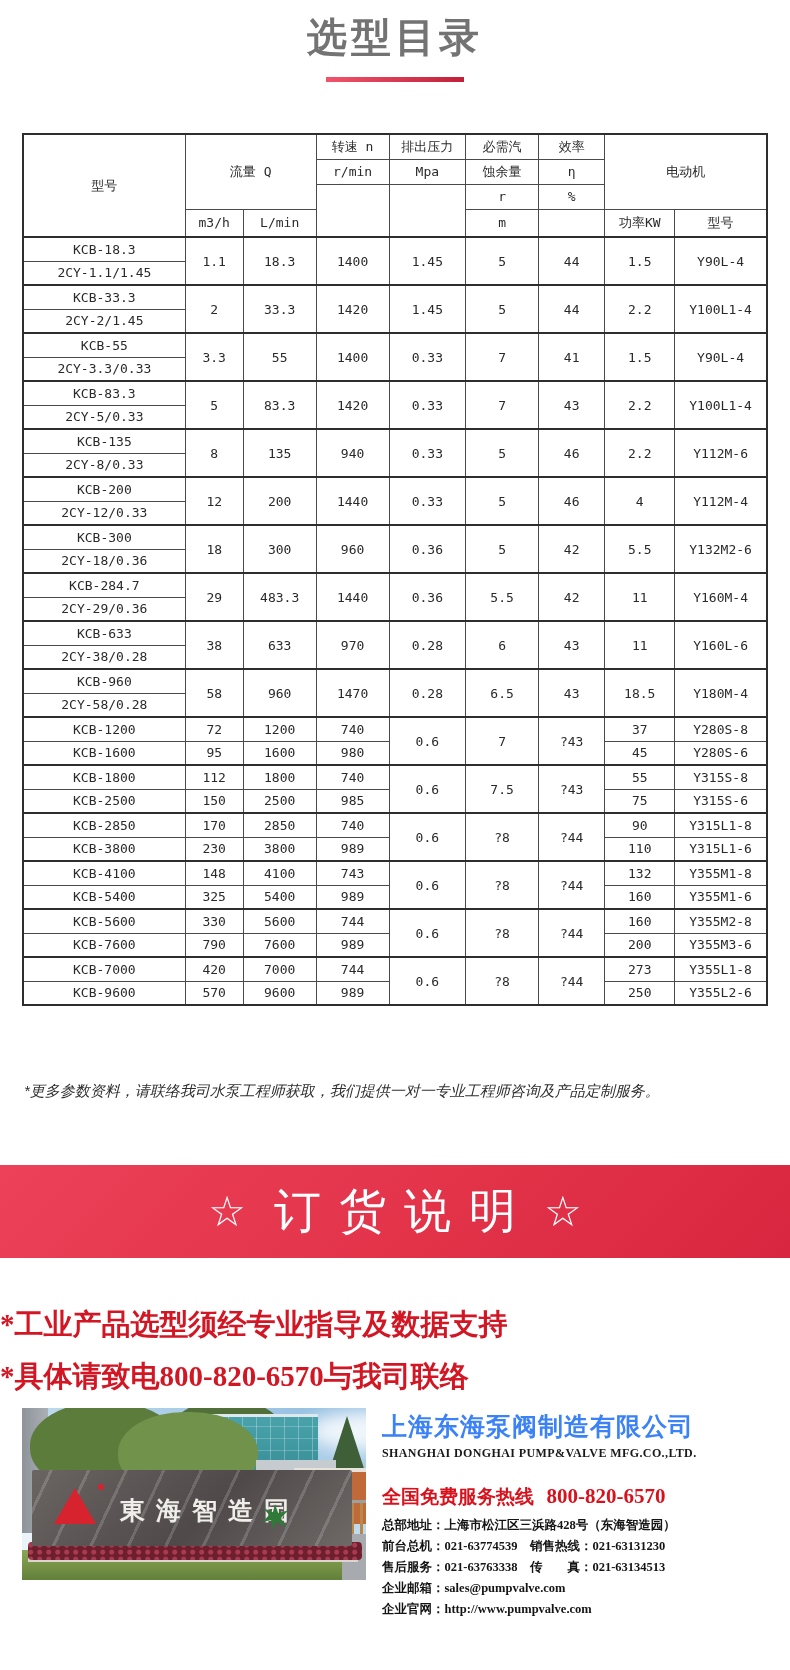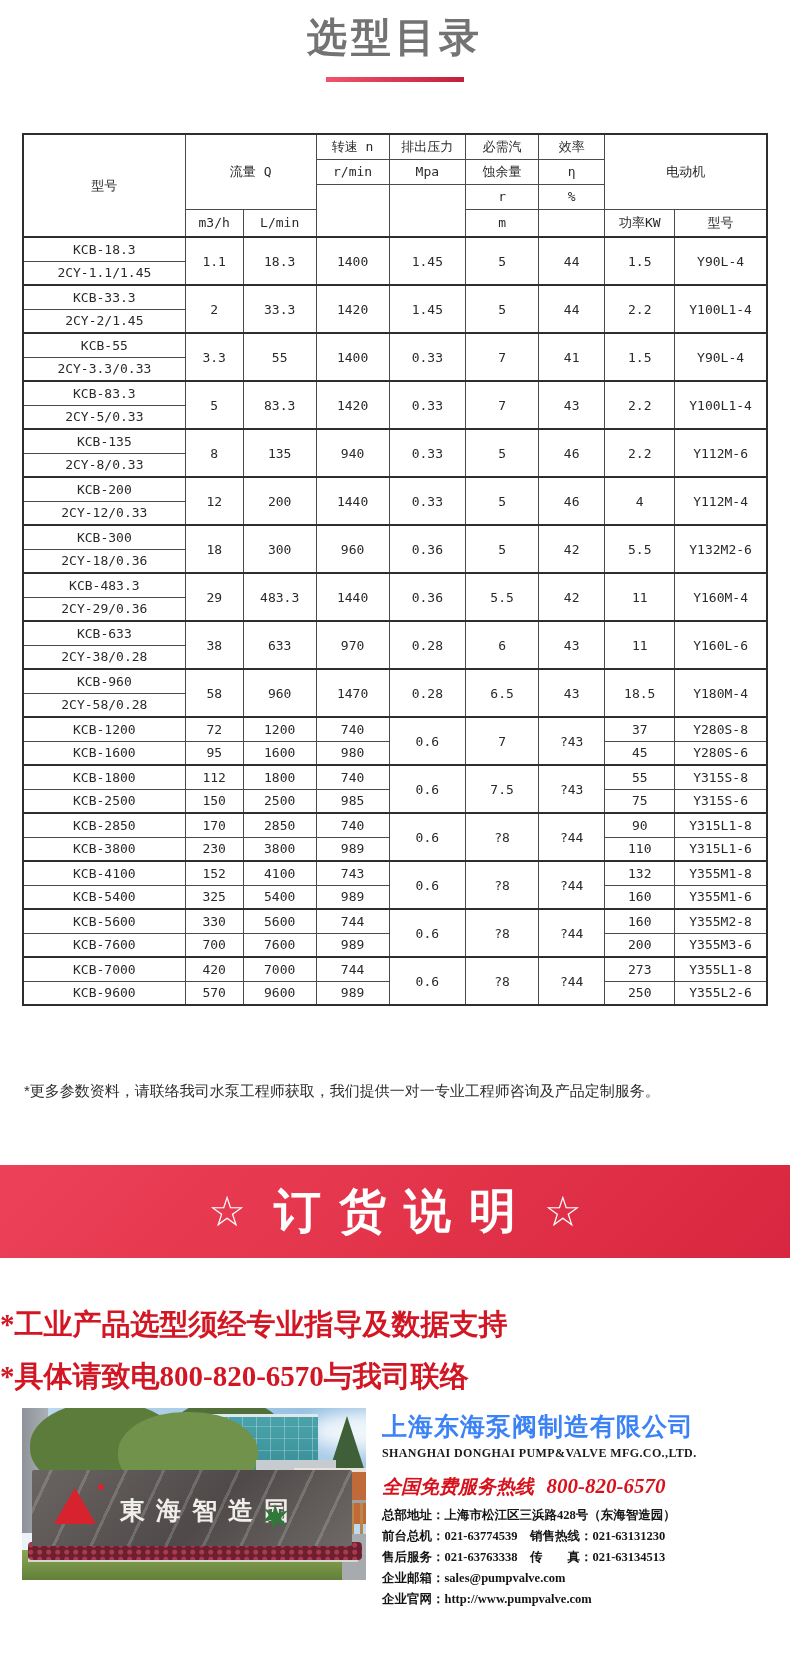--- a/index.html
+++ b/index.html
@@ -21,28 +21,28 @@
          padding:0 2px;font-weight:400;overflow:hidden;white-space:nowrap;}
   table.spec thead tr{height:25px;}
   table.spec thead tr:last-child{height:28px;}
   table.spec tbody tr{height:24px;}
   table.spec tbody tr.group-top td{border-top:2px solid #2e2e2e;}
   col.c-model{width:21.8%;} col.c-m3h{width:7.8%;} col.c-lmin{width:9.8%;}
   col.c-speed{width:9.8%;} col.c-press{width:10.3%;} col.c-npsh{width:9.8%;}
   col.c-eff{width:8.9%;} col.c-power{width:9.4%;} col.c-motor{width:12.4%;}
 
   
-  .footnote{position:absolute;top:1082px;left:24px;font-size:15px;color:#2e2e2e;font-weight:500;}
+  .footnote{position:absolute;top:1082px;left:24px;font-size:15px;color:#2e2e2e;font-weight:500;font-style:italic;}
 
   
   .banner{position:absolute;top:1165px;left:0;width:790px;height:93px;
           background:linear-gradient(135deg,#ec4159 0%,#e23349 55%,#d92640 100%);
           display:flex;align-items:center;justify-content:center;color:#fff;}
   .banner .star{font-size:42px;line-height:1;margin:0 6px;}
-  .banner .banner-title{font-size:47px;font-weight:bold;letter-spacing:18px;margin-left:22px;margin-right:4px;}
+  .banner .banner-title{font-size:47px;font-weight:normal;letter-spacing:18px;margin-left:22px;margin-right:4px;}
 
   
   .notices{position:absolute;top:1298px;left:0;width:100%;text-align:left;
            font-family:"Liberation Serif",serif;font-weight:bold;color:#d21623;}
   .notice-line{font-size:29px;line-height:52px;}
 
   
   .bottom{position:absolute;top:1408px;left:22px;width:746px;display:flex;gap:16px;}
 
   
@@ -90,21 +90,21 @@
   .ph-sign-text{position:absolute;left:88px;top:24px;font-size:25px;font-weight:bold;
             color:#f0eeea;letter-spacing:11px;white-space:nowrap;}
   .ph-palm{position:absolute;right:78px;top:96px;width:26px;height:26px;background:#2f7a38;
             clip-path:polygon(50% 0,62% 35%,100% 25%,72% 55%,95% 90%,55% 68%,40% 100%,35% 62%,0 70%,28% 42%,5% 15%,42% 32%);}
 
   
   .info{flex:1;padding-top:2px;}
   .co-name{font-size:25px;font-weight:bold;color:#3b82f6;letter-spacing:1px;white-space:nowrap;}
   .co-name-en{font-size:12px;font-weight:bold;color:#1a1a1a;
               font-family:"Liberation Serif",serif;margin-top:3px;letter-spacing:.4px;white-space:nowrap;}
-  .co-hotline{margin-top:13px;color:#d8121d;font-weight:bold;white-space:nowrap;font-style:italic;}
+  .co-hotline{margin-top:23px;color:#d8121d;font-weight:bold;white-space:nowrap;}
   .co-hotline .hl-label{font-size:19px;}
   .co-hotline .hl-number{font-size:21px;font-family:"Liberation Serif",serif;margin-left:8px;}
   .co-contacts{margin-top:5px;font-family:"Liberation Serif",serif;font-weight:bold;
                font-size:12.5px;color:#141414;line-height:21px;}
   .contact-line{white-space:nowrap;}
 </style>
 </head>
 <body>
 
 <div class="page">
@@ -249,21 +249,21 @@
             <td rowspan="2">0.36</td>
             <td rowspan="2">5</td>
             <td rowspan="2">42</td>
             <td rowspan="2">5.5</td>
             <td rowspan="2">Y132M2-6</td>
           </tr>
           <tr>
             <td>2CY-18/0.36</td>
           </tr>
           <tr class="group-top">
-            <td>KCB-483.3</td>
+            <td>KCB-284.7</td>
             <td rowspan="2">29</td>
             <td rowspan="2">483.3</td>
             <td rowspan="2">1440</td>
             <td rowspan="2">0.36</td>
             <td rowspan="2">5.5</td>
             <td rowspan="2">42</td>
             <td rowspan="2">11</td>
             <td rowspan="2">Y160M-4</td>
           </tr>
           <tr>
@@ -349,21 +349,21 @@
           <tr>
             <td>KCB-3800</td>
             <td>230</td>
             <td>3800</td>
             <td>989</td>
             <td>110</td>
             <td>Y315L1-6</td>
           </tr>
           <tr class="group-top">
             <td>KCB-4100</td>
-            <td>152</td>
+            <td>148</td>
             <td>4100</td>
             <td>743</td>
             <td rowspan="2">0.6</td>
             <td rowspan="2">?8</td>
             <td rowspan="2">?44</td>
             <td>132</td>
             <td>Y355M1-8</td>
           </tr>
           <tr>
             <td>KCB-5400</td>
@@ -379,21 +379,21 @@
             <td>5600</td>
             <td>744</td>
             <td rowspan="2">0.6</td>
             <td rowspan="2">?8</td>
             <td rowspan="2">?44</td>
             <td>160</td>
             <td>Y355M2-8</td>
           </tr>
           <tr>
             <td>KCB-7600</td>
-            <td>700</td>
+            <td>790</td>
             <td>7600</td>
             <td>989</td>
             <td>200</td>
             <td>Y355M3-6</td>
           </tr>
           <tr class="group-top">
             <td>KCB-7000</td>
             <td>420</td>
             <td>7000</td>
             <td>744</td>

